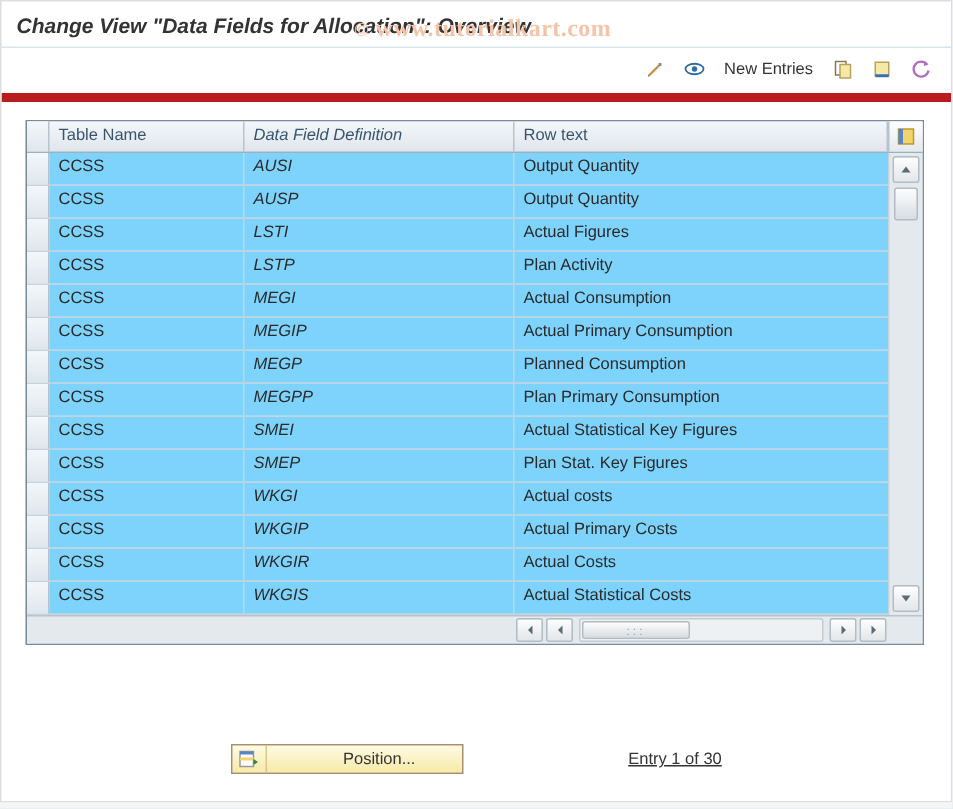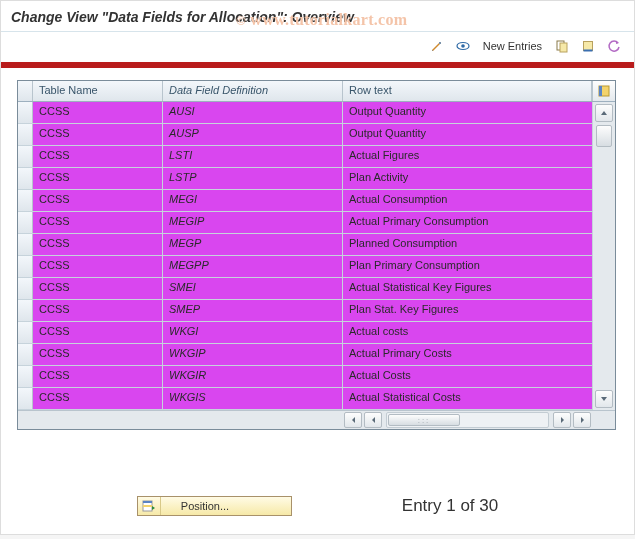--- a/index.html
+++ b/index.html
@@ -14,36 +14,36 @@
   .content{padding:12px 6px 6px 16px;}
   .table-wrap{border:1px solid #7a8c9a;background:#e8eef2;width:597px;position:relative;}
   .thead{display:flex;background:linear-gradient(#f3f7fb,#dfe6ec);border-bottom:1px solid #9db0bf;height:20px;align-items:stretch;}
   .selcol{width:14px;border-right:1px solid #b8c4cd;background:linear-gradient(#f3f7fb,#dfe6ec);}
   .th{border-right:1px solid #b8c4cd;padding:3px 6px 0 6px;color:#39556a;font-size:11px;box-sizing:border-box;white-space:nowrap;overflow:hidden;}
   .c1{width:130px;} .c2{width:180px;font-style:italic;} .c3{flex:1;}
   .cfg{width:22px;border-left:1px solid #b8c4cd;background:linear-gradient(#fefefe,#e4e9ed);display:flex;align-items:center;justify-content:center;}
   .tbody{background:#dfe9ef;}
   .trow{display:flex;height:21px;border-bottom:1px solid #c6d3db;align-items:stretch;}
   .rowsel{width:14px;background:linear-gradient(#f3f7fb,#dfe6ec);border-right:1px solid #b8c4cd;}
-  .cell{border-right:1px solid #c6d3db;background:#d946ef;padding:3px 6px 0 6px;box-sizing:border-box;white-space:nowrap;overflow:hidden;color:#2a2a2a;}
+  .cell{border-right:1px solid #c6d3db;background:#7dd3fc;padding:3px 6px 0 6px;box-sizing:border-box;white-space:nowrap;overflow:hidden;color:#2a2a2a;}
   .vtrack{width:22px;background:#e4e9ed;display:flex;flex-direction:column;align-items:center;padding:2px 0;gap:2px;}
   .vbtn{width:16px;height:16px;background:linear-gradient(#fdfdfd,#e2e7eb);border:1px solid #b3bcc3;border-radius:2px;display:flex;align-items:center;justify-content:center;}
   .vthumb{width:14px;height:20px;background:linear-gradient(#fdfdfd,#d7dde2);border:1px solid #b3bcc3;border-radius:2px;margin-top:1px;}
   .vspace{flex:1;}
   .scrub{height:18px;display:flex;align-items:center;background:#e4e9ed;border-top:1px solid #b8c4cd;}
   .scrub .pad{width:14px;}
   .scrub .hbar{flex:1;display:flex;align-items:center;gap:2px;padding:0 2px;}
   .hbtn{width:16px;height:14px;background:linear-gradient(#fdfdfd,#e2e7eb);border:1px solid #b3bcc3;border-radius:2px;display:flex;align-items:center;justify-content:center;}
   .htrack{flex:1;height:14px;background:#eef1f4;border:1px solid #c3ccd3;border-radius:2px;position:relative;margin:0 2px;}
   .hthumb{position:absolute;left:1px;top:1px;width:70px;height:10px;background:linear-gradient(#fdfdfd,#d7dde2);border:1px solid #b3bcc3;border-radius:2px;display:flex;align-items:center;justify-content:center;color:#9aa3aa;font-size:8px;letter-spacing:2px;}
   .footer{position:absolute;left:0;bottom:18px;width:100%;display:flex;align-items:center;justify-content:center;gap:110px;}
   .posbtn{display:flex;align-items:center;border:1px solid #a8916a;background:linear-gradient(#fffbe5,#f6e9a8);height:20px;width:155px;box-sizing:border-box;cursor:default;}
   .posbtn .pic{width:22px;height:100%;display:flex;align-items:center;justify-content:center;border-right:1px solid #d8c988;}
-  .posbtn .lbl{flex:1;text-align:left;padding-left:20px;color:#333;}
-  .entry{color:#333;font-size:17px;}
+  .posbtn .lbl{flex:1;text-align:center;padding-left:20px;color:#333;}
+  .entry{color:#333;font-size:11px;text-decoration:underline;}
   svg{display:block;}
 </style>
 </head>
 <body>
 <div class="frame">
 
 <div class="watermark">
   <span class="wm-c">©</span> <span>www.tutorialkart.com</span>
 </div>
 

